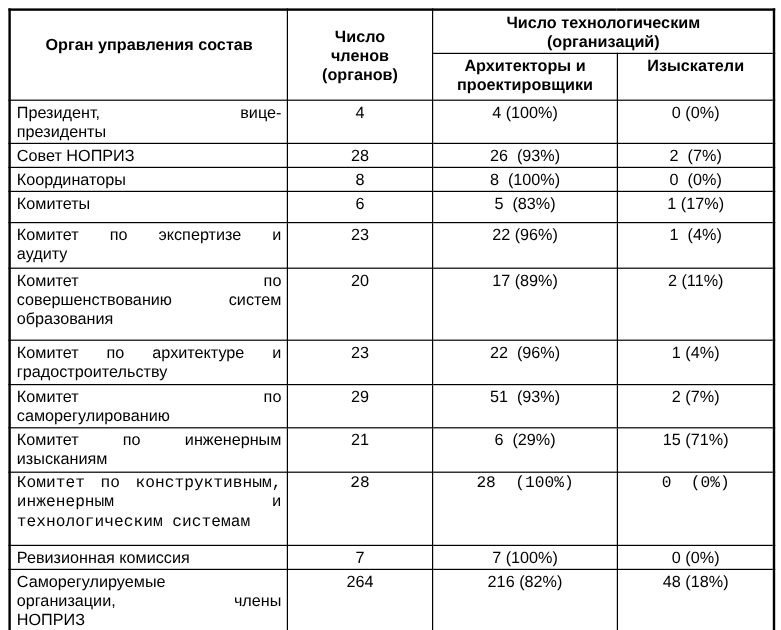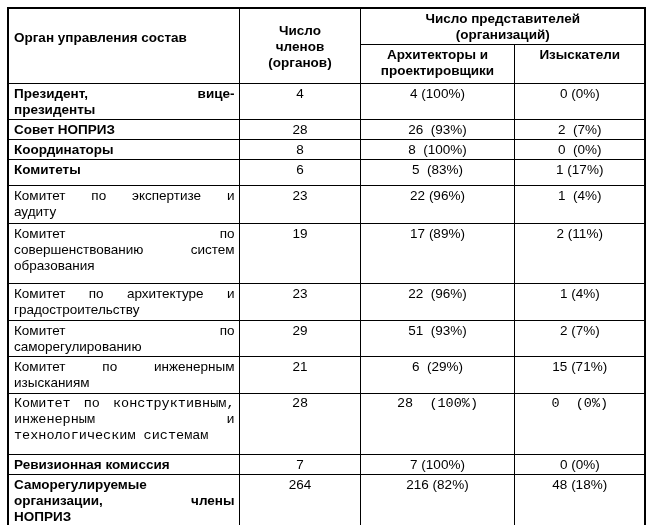--- a/index.html
+++ b/index.html
@@ -33,34 +33,34 @@
     padding: 2px 4px 1px 5px;
     vertical-align: top;
     overflow: hidden;
   }
   thead th {
     font-weight: bold;
     text-align: center;
     white-space: pre-line;
   }
   th.organ-h {
-    text-align: left;
+    text-align: center;
     vertical-align: middle;
     padding-bottom: 18px;
   }
   th.total-h { vertical-align: middle; }
   tr.h1 { height: 34px; }
   tr.h2 { height: 39px; }
   td.label { text-align: left; }
   td.num {
     text-align: center;
     white-space: pre;
     font-weight: normal;
   }
-  tr.bold td.label { font-weight: bold; }
+  tr.bold td.label { font-weight: normal; }
   .line { display: block; }
   .line.j {
     text-align: justify;
     text-align-last: justify;
   }
   
   tbody tr:nth-child(1)  { height: 35px; }
   tbody tr:nth-child(2)  { height: 17px; }
   tbody tr:nth-child(3)  { height: 18px; }
   tbody tr:nth-child(4)  { height: 26px; }
@@ -83,21 +83,21 @@
         <col class="c2">
         <col class="c3">
         <col class="c4">
     </colgroup>
     <thead>
       <tr class="h1">
         <th class="organ-h" rowspan="2">Орган управления состав</th>
         <th class="total-h" rowspan="2">Число
 членов
 (органов)</th>
-        <th colspan="2">Число представителей
+        <th colspan="2">Число технологическим
 (организаций)</th>
       </tr>
       <tr class="h2">
         <th>Архитекторы и
 проектировщики</th>
         <th>Изыскатели</th>
       </tr>
     </thead>
     <tbody>
         <tr class="bold">
@@ -141,21 +141,21 @@
       <td class="num t-total">23</td>
       <td class="num t-arch">22 (96%)</td>
       <td class="num t-surv">1  (4%)</td>
     </tr>
         <tr>
       <td class="label">
             <div class="line j">Комитет по</div>
             <div class="line j">совершенствованию систем</div>
             <div class="line">образования</div>
           </td>
-      <td class="num t-total">19</td>
+      <td class="num t-total">20</td>
       <td class="num t-arch">17 (89%)</td>
       <td class="num t-surv">2 (11%)</td>
     </tr>
         <tr>
       <td class="label">
             <div class="line j">Комитет по архитектуре и</div>
             <div class="line">градостроительству</div>
           </td>
       <td class="num t-total">23</td>
       <td class="num t-arch">22  (96%)</td>

